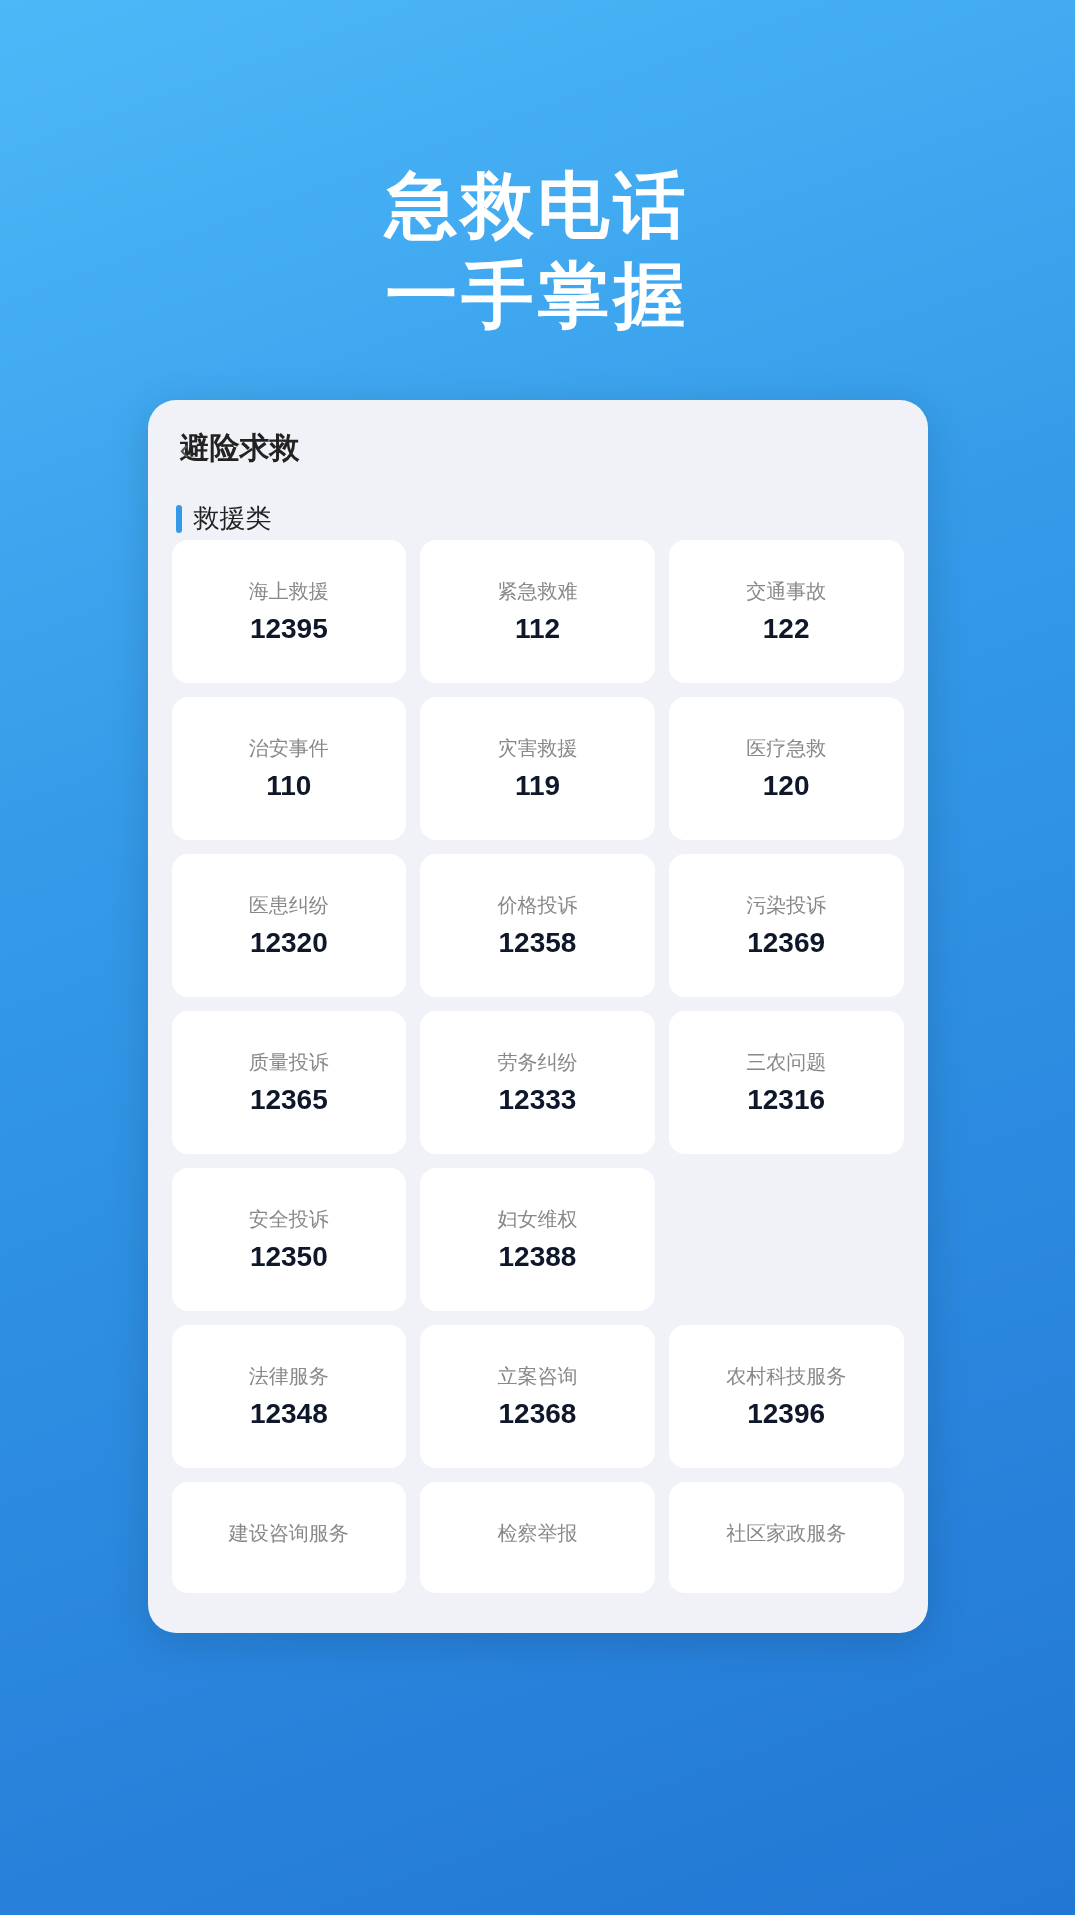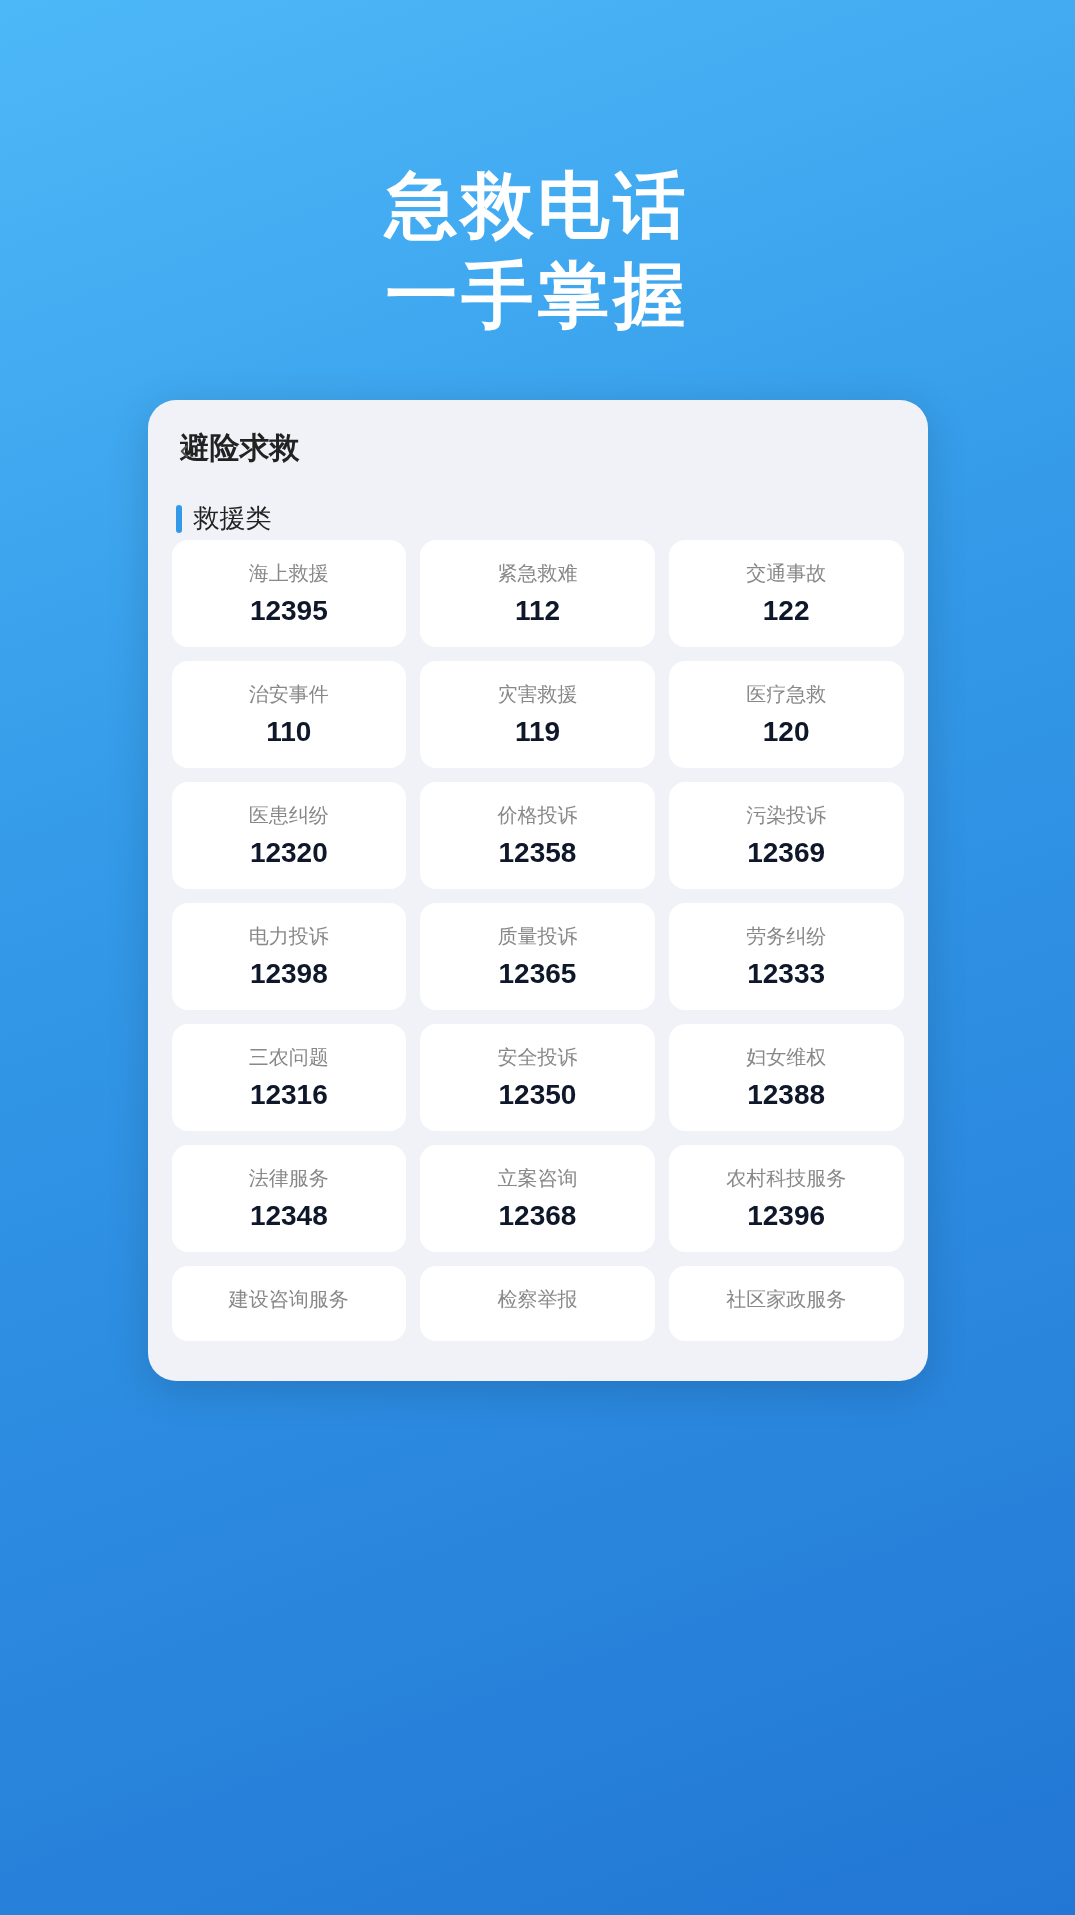--- a/index.html
+++ b/index.html
@@ -83,21 +83,21 @@
       margin-bottom: 4px;
     }
 
     .phone-card {
       background: white;
       border-radius: 16px;
       display: flex;
       flex-direction: column;
       align-items: center;
       justify-content: center;
-      padding: 20px 10px;
+      padding: 38px 10px;
       cursor: pointer;
     }
 
     .phone-label {
       font-size: 20px;
       color: #888;
       margin-bottom: 8px;
     }
 
     .phone-number {
@@ -161,24 +161,20 @@
     </div>
     <div class="phone-card">
       <div class="phone-label">价格投诉</div>
       <div class="phone-number">12358</div>
     </div>
     <div class="phone-card">
       <div class="phone-label">污染投诉</div>
       <div class="phone-number">12369</div>
     </div>
     <div class="phone-card">
-      <div class="phone-label">电力投诉</div>
-      <div class="phone-number">12398</div>
-    </div>
-    <div class="phone-card">
       <div class="phone-label">质量投诉</div>
       <div class="phone-number">12365</div>
     </div>
     <div class="phone-card">
       <div class="phone-label">劳务纠纷</div>
       <div class="phone-number">12333</div>
     </div>
     <div class="phone-card">
       <div class="phone-label">三农问题</div>
       <div class="phone-number">12316</div>

